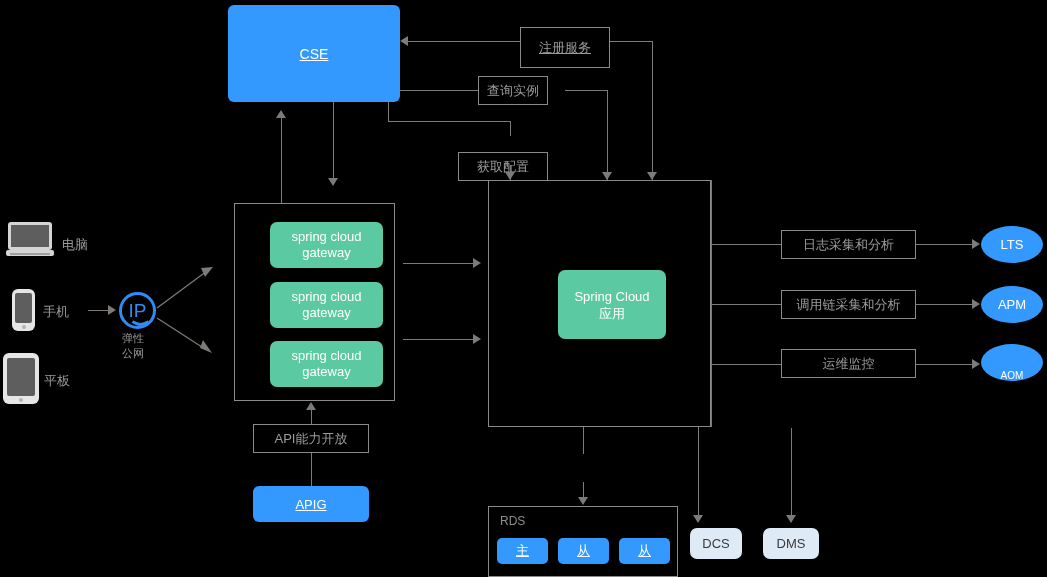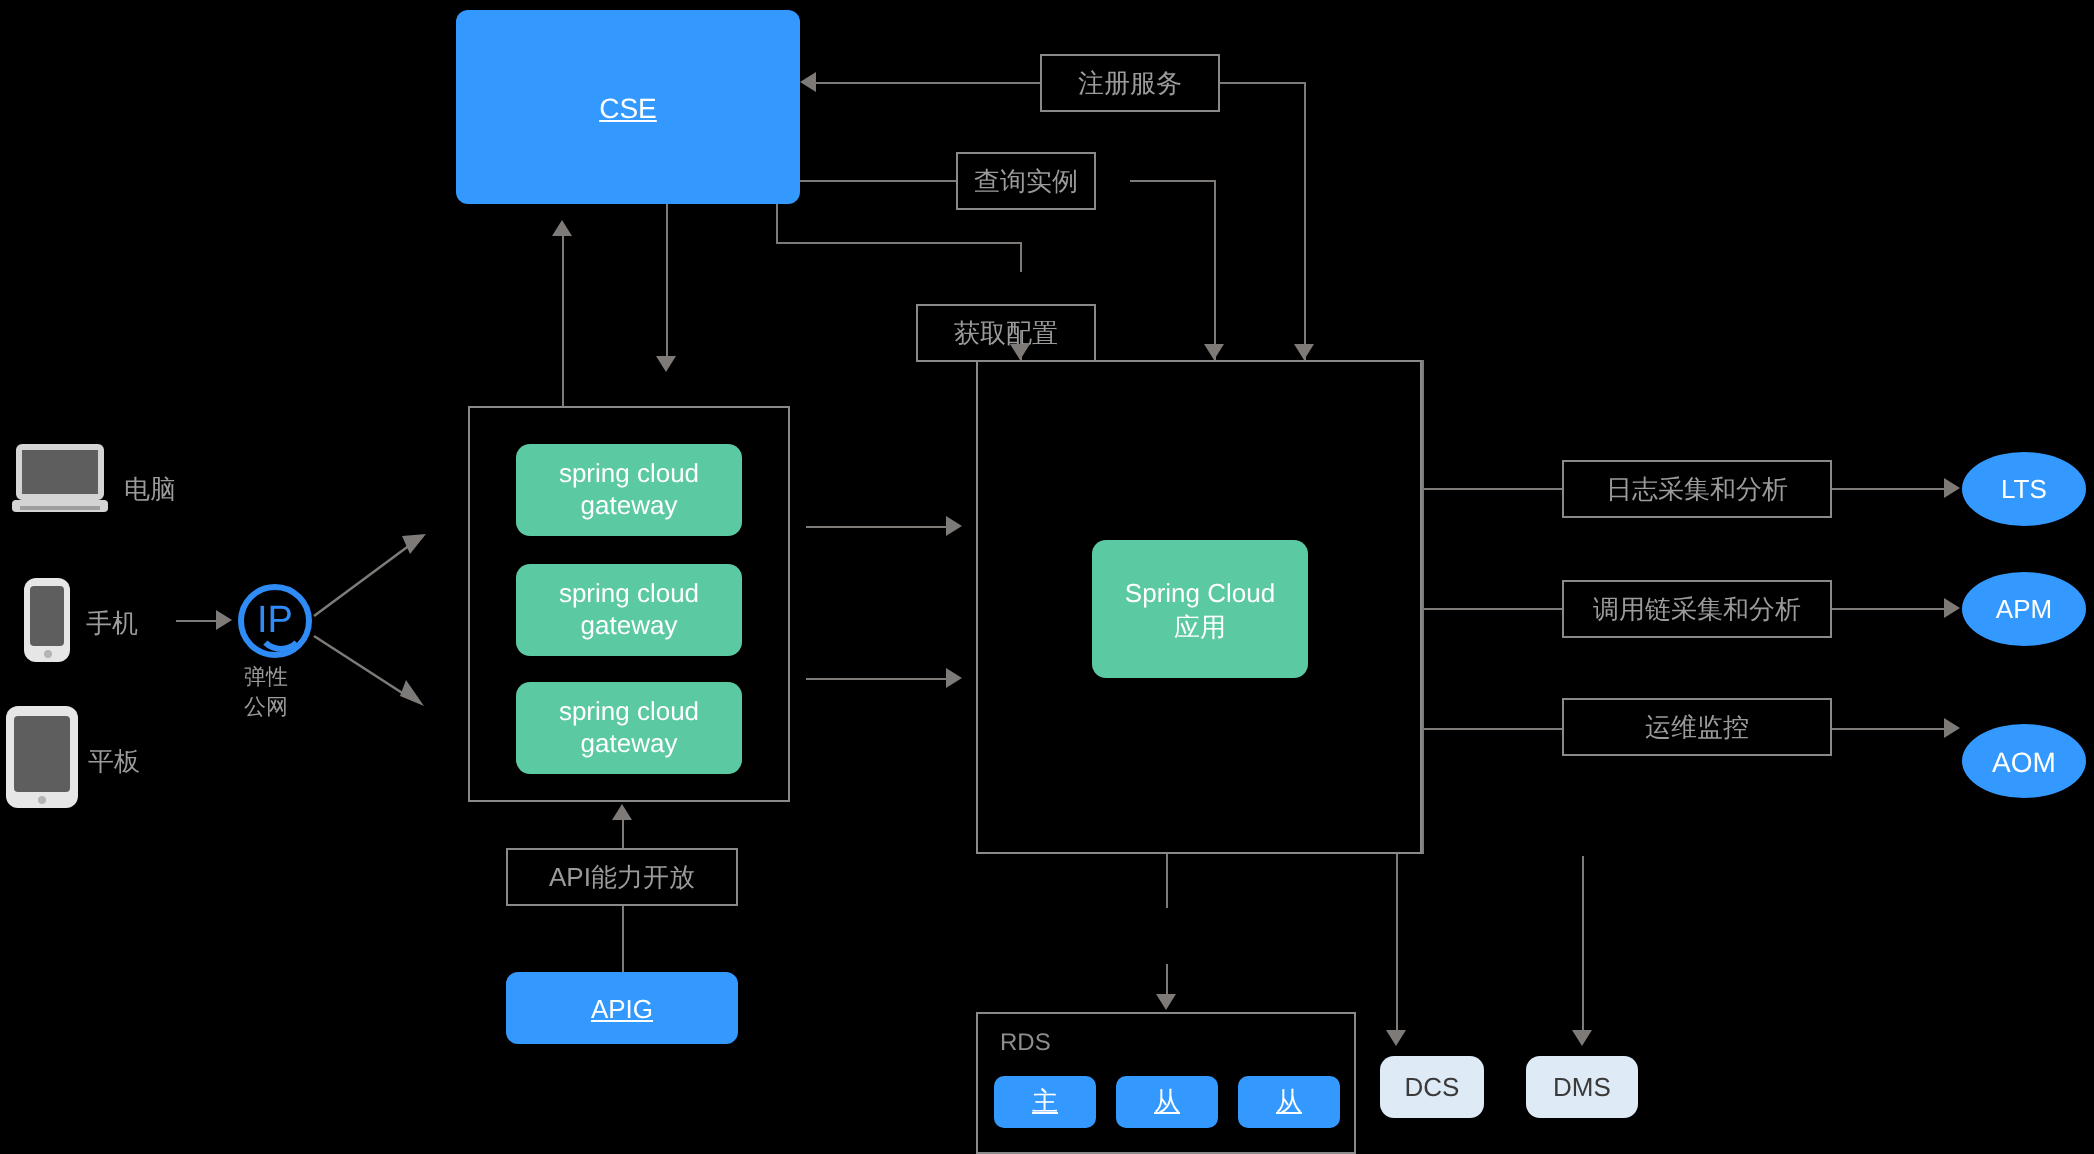--- a/index.html
+++ b/index.html
@@ -6,21 +6,21 @@
   #stage{
     position:relative;width:1047px;height:577px;background:#000;overflow:hidden;
     font-family:"Liberation Sans","DejaVu Sans",sans-serif;
   }
   .abs{position:absolute;box-sizing:border-box;}
   .ctr{display:flex;align-items:center;justify-content:center;text-align:center;}
 
   
   .blue-box{background:#3399ff;border-radius:6px;color:#fff;text-decoration:underline;}
   .blue-box.sq{border-radius:5px;}
-  .green-box{background:#5bc9a2;border-radius:7px;color:#fff;}
+  .green-box{background:#5bc9a2;border-radius:7px;color:#fff;margin-left:12px;}
   .label-box{border:1px solid #8a8a8a;background:transparent;color:#9b9b9b;}
   .outline-box{border:1px solid #8a8a8a;background:transparent;}
   .pill{background:#dfeaf7;border-radius:7px;color:#3a3a3a;}
   .ellipse{background:#3399ff;border-radius:50%;color:#fff;}
   .plain-text{color:#9b9b9b;}
 
   
   .ln{position:absolute;background:#7d7a77;}
   .lnh{height:1px;}
   .lnv{width:1px;}
@@ -89,21 +89,21 @@
 
   <div class="abs blue-box ctr" style="left:228px;top:5px;width:172px;height:97px;font-size:14px;">
     <span>CSE</span>
   </div>
 
   <div class="ln lnv" style="left:281px;top:118px;width:1px;height:85px;"></div>
   <div class="arrow ar-u" style="left:276px;top:110px;"></div>
   <div class="ln lnv" style="left:333px;top:102px;width:1px;height:78px;"></div>
   <div class="arrow ar-d" style="left:328px;top:178px;"></div>
 
-  <div class="abs label-box ctr" style="left:520px;top:27px;width:90px;height:29px;font-size:13px;">
+  <div class="abs label-box ctr" style="left:520px;top:27px;width:90px;height:41px;font-size:13px;text-decoration:underline;">
     <span>注册服务</span>
   </div>
   <div class="ln lnh" style="left:408px;top:41px;width:112px;"></div>
   <div class="arrow ar-l" style="left:400px;top:36px;"></div>
   <div class="ln lnh" style="left:610px;top:41px;width:42px;"></div>
   <div class="ln lnv" style="left:652px;top:41px;height:139px;"></div>
   <div class="arrow ar-d" style="left:647px;top:172px;"></div>
 
   <div class="abs label-box ctr" style="left:478px;top:76px;width:70px;height:29px;font-size:13px;">
     <span>查询实例</span>
@@ -184,21 +184,21 @@
   <div class="abs ellipse ctr" style="left:981px;top:286px;width:62px;height:37px;font-size:13px;">
     <span>APM</span>
   </div>
 
   <div class="ln lnh" style="left:711px;top:364px;width:70px;"></div>
   <div class="abs label-box ctr" style="left:781px;top:349px;width:135px;height:29px;font-size:13px;">
     <span>运维监控</span>
   </div>
   <div class="ln lnh" style="left:916px;top:364px;width:56px;"></div>
   <div class="arrow ar-r" style="left:972px;top:359px;"></div>
-  <div class="abs ellipse ctr" style="left:981px;top:362px;width:62px;height:37px;font-size:14px;">
+  <div class="abs ellipse ctr" style="left:981px;top:344px;width:62px;height:37px;font-size:10px;align-items:flex-end;">
     <span>AOM</span>
   </div>
 
   <div class="ln lnv" style="left:711px;top:180px;height:247px;"></div>
 
   <div class="ln lnv" style="left:583px;top:427px;height:27px;"></div>
   <div class="ln lnv" style="left:583px;top:482px;height:20px;"></div>
   <div class="arrow ar-d" style="left:578px;top:497px;"></div>
 
   <div class="abs outline-box" style="left:488px;top:506px;width:190px;height:71px;"></div>

